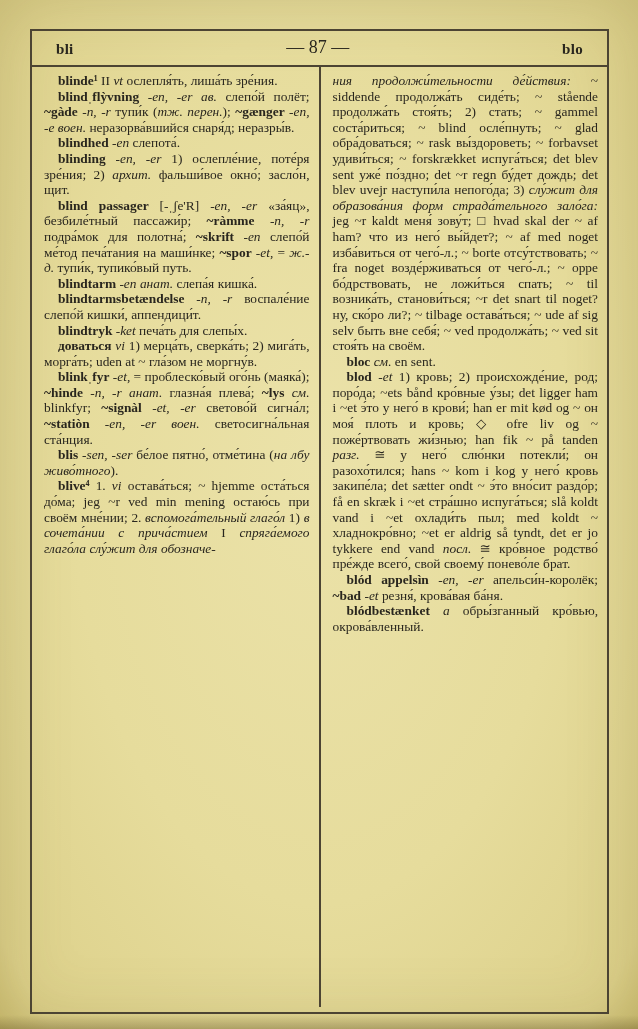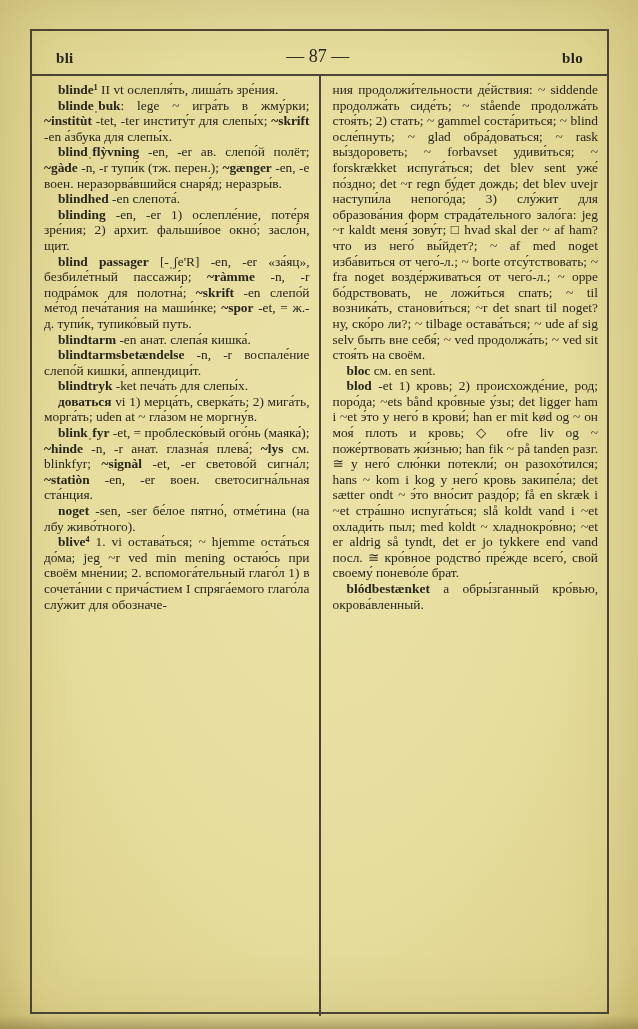--- a/index.html
+++ b/index.html
@@ -23,21 +23,21 @@
     content:"";
     position:absolute;left:0;right:0;bottom:0;height:14px;
     background:linear-gradient(to bottom, rgba(0,0,0,0), rgba(70,55,15,.28));
     pointer-events:none;
   }
   .frame{
     position:absolute;top:29px;left:30px;right:29px;bottom:15px;
     border:2px solid var(--frame,#4c4433);
   }
   .header{
-    height:45px;
+    height:36px;
     border-bottom:2px solid var(--frame,#4c4433);
     display:flex;align-items:flex-end;justify-content:space-between;
     padding:0 24px 7px 24px;
     box-sizing:border-box;
     color:var(--ink,#29261e);
   }
   .guide{font-weight:bold;font-size:15px;letter-spacing:.3px;}
   .pageno{font-size:18px;}
   .page-body{
     display:flex;
@@ -53,53 +53,53 @@
     color:var(--ink,#29261e);
     overflow:hidden;
   }
   .divider{
     width:2px;
     background:var(--frame,#4c4433);
   }
   .entry{margin:0;text-indent:14px;}
   .entry.noindent{text-indent:0;}
   .s-b{font-weight:bold;}
-  .s-i{}
+  .s-i{font-style:italic;}
   .s-n{font-style:normal;font-weight:normal;}
 </style>
 </head>
 <body>
 
 <div class="scan">
   <div class="paper">
     <div class="frame">
       <div class="header">
         <span class="guide">bli</span>
         <span class="pageno">— 87 —</span>
         <span class="guide">blo</span>
       </div>
       <div class="page-body">
         <div class="col" id="col-left">
             <p class="entry"><span class="s-b">blinde¹</span><span class="s-n"> II </span><span class="s-i">vt</span><span class="s-n"> ослепля́ть, лиша́ть зре́ния.</span></p>
-            <p class="entry"><span class="s-b">blindeˌbuk</span><span class="s-n">: lege ~ игра́ть в жму́рки; </span><span class="s-b">~institùt</span><span class="s-n"> </span><span class="s-i">-tet, -ter</span><span class="s-n"> институ́т для слепы́х; </span><span class="s-b">~skrift</span><span class="s-n"> </span><span class="s-i">-en</span><span class="s-n"> а́збука для слепы́х.</span></p>
             <p class="entry"><span class="s-b">blindˌflỳvning</span><span class="s-n"> </span><span class="s-i">-en, -er</span><span class="s-n"> </span><span class="s-i">ав.</span><span class="s-n"> слепо́й полёт; </span><span class="s-b">~gàde</span><span class="s-n"> </span><span class="s-i">-n, -r</span><span class="s-n"> тупи́к (</span><span class="s-i">тж. перен.</span><span class="s-n">); </span><span class="s-b">~gænger</span><span class="s-n"> </span><span class="s-i">-en, -e</span><span class="s-n"> </span><span class="s-i">воен.</span><span class="s-n"> неразорва́вшийся снаря́д; неразры́в.</span></p>
             <p class="entry"><span class="s-b">blindhed</span><span class="s-n"> </span><span class="s-i">-en</span><span class="s-n"> слепота́.</span></p>
             <p class="entry"><span class="s-b">blinding</span><span class="s-n"> </span><span class="s-i">-en, -er</span><span class="s-n"> 1) ослепле́ние, поте́ря зре́ния; 2) </span><span class="s-i">архит.</span><span class="s-n"> фальши́вое окно́; засло́н, щит.</span></p>
             <p class="entry"><span class="s-b">blind passager</span><span class="s-n"> [-ˌʃe'R] </span><span class="s-i">-en, -er</span><span class="s-n"> «за́яц», безбиле́тный пассажи́р; </span><span class="s-b">~ràmme</span><span class="s-n"> </span><span class="s-i">-n, -r</span><span class="s-n"> подра́мок для полотна́; </span><span class="s-b">~skrift</span><span class="s-n"> </span><span class="s-i">-en</span><span class="s-n"> слепо́й ме́тод печа́тания на маши́нке; </span><span class="s-b">~spor</span><span class="s-n"> </span><span class="s-i">-et</span><span class="s-n">, = </span><span class="s-i">ж.-д.</span><span class="s-n"> тупи́к, тупико́вый путь.</span></p>
             <p class="entry"><span class="s-b">blindtarm</span><span class="s-n"> </span><span class="s-i">-en</span><span class="s-n"> </span><span class="s-i">анат.</span><span class="s-n"> слепа́я кишка́.</span></p>
             <p class="entry"><span class="s-b">blindtarmsbetændelse</span><span class="s-n"> </span><span class="s-i">-n, -r</span><span class="s-n"> воспале́ние слепо́й кишки́, аппендици́т.</span></p>
             <p class="entry"><span class="s-b">blindtryk</span><span class="s-n"> </span><span class="s-i">-ket</span><span class="s-n"> печа́ть для слепы́х.</span></p>
             <p class="entry"><span class="s-b">доваться</span><span class="s-n"> </span><span class="s-i">vi</span><span class="s-n"> 1) мерца́ть, сверка́ть; 2) мига́ть, морга́ть; uden at ~ гла́зом не моргну́в.</span></p>
             <p class="entry"><span class="s-b">blinkˌfyr</span><span class="s-n"> </span><span class="s-i">-et</span><span class="s-n">, = проблеско́вый ого́нь (маяка́); </span><span class="s-b">~hinde</span><span class="s-n"> </span><span class="s-i">-n, -r</span><span class="s-n"> </span><span class="s-i">анат.</span><span class="s-n"> глазна́я плева́; </span><span class="s-b">~lys</span><span class="s-n"> </span><span class="s-i">см.</span><span class="s-n"> blinkfyr; </span><span class="s-b">~signàl</span><span class="s-n"> </span><span class="s-i">-et, -er</span><span class="s-n"> светово́й сигна́л; </span><span class="s-b">~statiòn</span><span class="s-n"> </span><span class="s-i">-en, -er</span><span class="s-n"> </span><span class="s-i">воен.</span><span class="s-n"> светосигна́льная ста́нция.</span></p>
-            <p class="entry"><span class="s-b">noget</span><span class="s-n"> </span><span class="s-i">-sen, -ser</span><span class="s-n"> бе́лое пятно́, отме́тина (</span><span class="s-i">на лбу живо́тного</span><span class="s-n">).</span></p>
+            <p class="entry"><span class="s-b">blis</span><span class="s-n"> </span><span class="s-i">-sen, -ser</span><span class="s-n"> бе́лое пятно́, отме́тина (</span><span class="s-i">на лбу живо́тного</span><span class="s-n">).</span></p>
             <p class="entry"><span class="s-b">blive⁴</span><span class="s-n"> 1. </span><span class="s-i">vi</span><span class="s-n"> остава́ться; ~ hjemme оста́ться до́ма; jeg ~r ved min mening остаю́сь при своём мне́нии; 2. </span><span class="s-i">вспомога́тельный глаго́л</span><span class="s-n"> 1) </span><span class="s-i">в сочета́нии с прича́стием</span><span class="s-n"> I </span><span class="s-i">спряга́емого глаго́ла слу́жит для обозначе-</span></p>
           </div>
         <div class="divider"></div>
         <div class="col" id="col-right">
             <p class="entry noindent"><span class="s-i">ния продолжи́тельности де́йствия:</span><span class="s-n"> ~ siddende продолжа́ть сиде́ть; ~ stående продолжа́ть стоя́ть; 2) стать; ~ gammel соста́риться; ~ blind осле́пнуть; ~ glad обра́доваться; ~ rask вы́здороветь; ~ forbavset удиви́ться; ~ forskrækket испуга́ться; det blev sent уже́ по́здно; det ~r regn бу́дет дождь; det blev uvejr наступи́ла непого́да; 3) </span><span class="s-i">слу́жит для образова́ния форм страда́тельного зало́га:</span><span class="s-n"> jeg ~r kaldt меня́ зову́т; □ hvad skal der ~ af ham? что из него́ вы́йдет?; ~ af med noget изба́виться от чего́-л.; ~ borte отсу́тствовать; ~ fra noget возде́рживаться от чего́-л.; ~ oppe бо́дрствовать, не ложи́ться спать; ~ til возника́ть, станови́ться; ~r det snart til noget? ну, ско́ро ли?; ~ tilbage остава́ться; ~ ude af sig selv быть вне себя́; ~ ved продолжа́ть; ~ ved sit стоя́ть на своём.</span></p>
             <p class="entry"><span class="s-b">bloc</span><span class="s-n"> </span><span class="s-i">см.</span><span class="s-n"> en sent.</span></p>
             <p class="entry"><span class="s-b">blod</span><span class="s-n"> </span><span class="s-i">-et</span><span class="s-n"> 1) кровь; 2) происхожде́ние, род; поро́да; ~ets bånd кро́вные у́зы; det ligger ham i ~et э́то у него́ в крови́; han er mit kød og ~ он моя́ плоть и кровь; ◇ ofre liv og ~ поже́ртвовать жи́знью; han fik ~ på tanden </span><span class="s-i">разг.</span><span class="s-n"> ≅ у него́ слю́нки потекли́; он разохо́тился; hans ~ kom i kog у него́ кровь закипе́ла; det sætter ondt ~ э́то вно́сит раздо́р; få en skræk i ~et стра́шно испуга́ться; slå koldt vand i ~et охлади́ть пыл; med koldt ~ хладнокро́вно; ~et er aldrig så tyndt, det er jo tykkere end vand </span><span class="s-i">посл.</span><span class="s-n"> ≅ кро́вное родство́ пре́жде всего́, свой своему́ понево́ле брат.</span></p>
+            <p class="entry"><span class="s-b">blód appelsìn</span><span class="s-n"> </span><span class="s-i">-en, -er</span><span class="s-n"> апельси́н-королёк; </span><span class="s-b">~bad</span><span class="s-n"> </span><span class="s-i">-et</span><span class="s-n"> резня́, крова́вая ба́ня.</span></p>
             <p class="entry"><span class="s-b">blódbestænket</span><span class="s-n"> </span><span class="s-i">a</span><span class="s-n"> обры́зганный кро́вью, окрова́вленный.</span></p>
           </div>
       </div>
     </div>
   </div>
 </div>
 
 </body></html>

